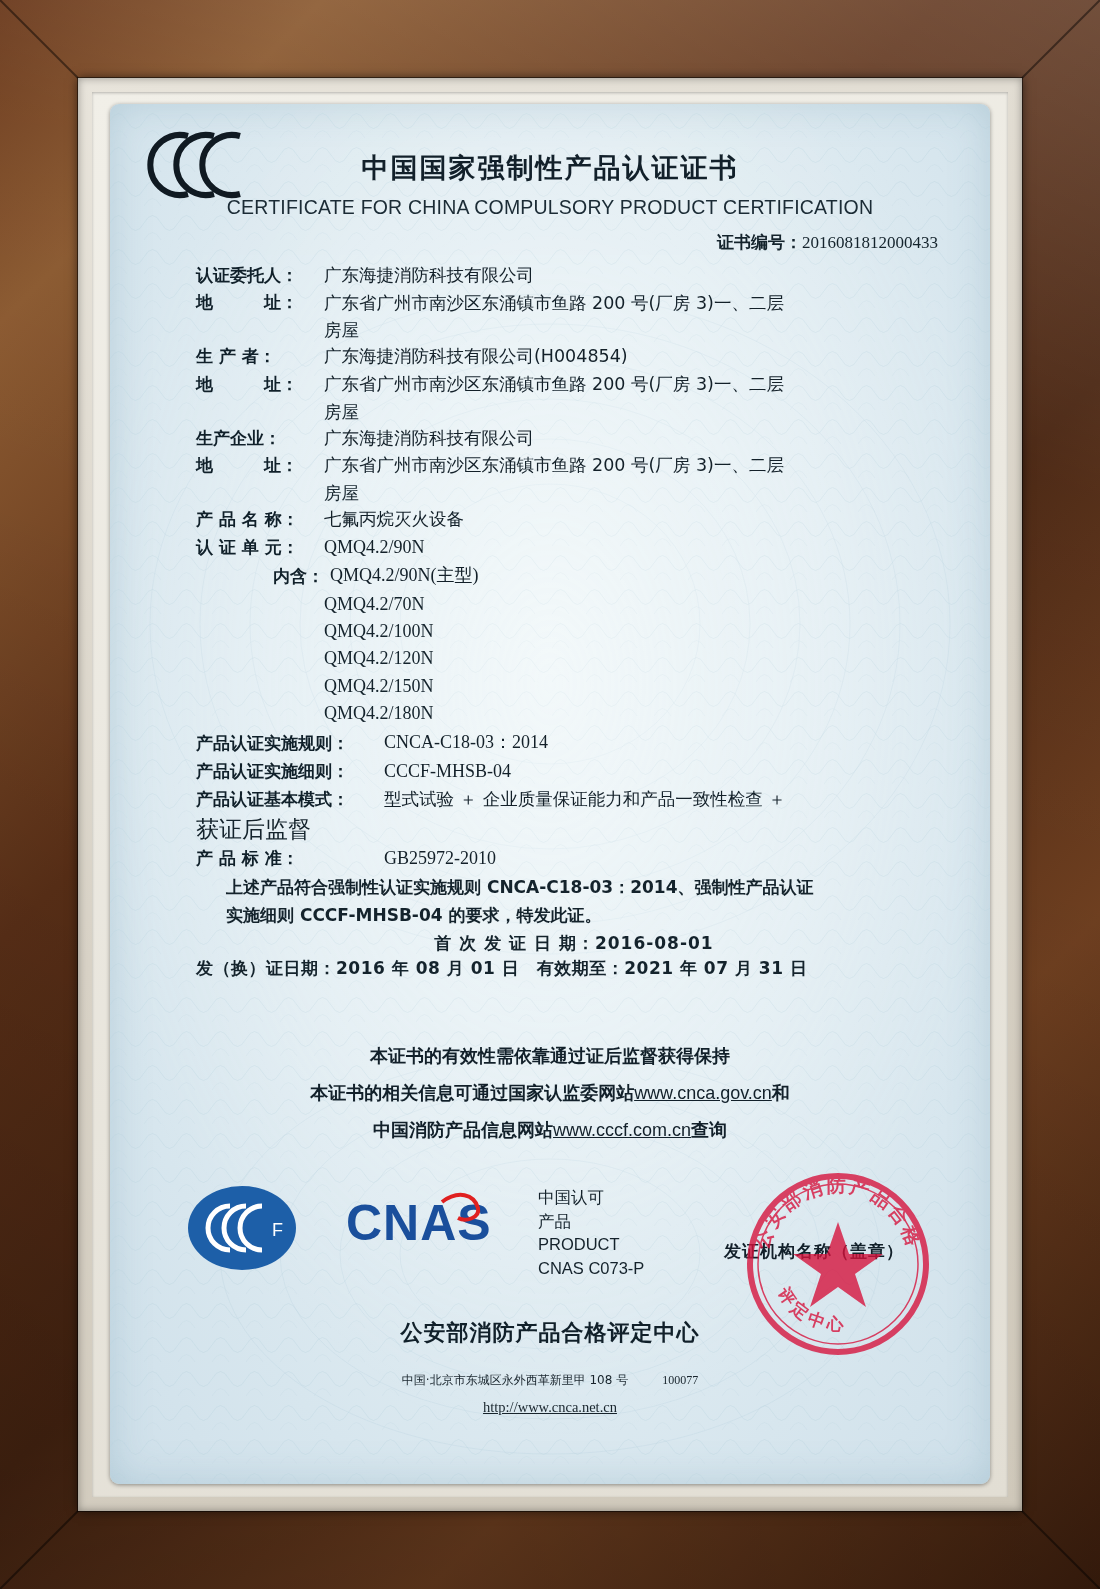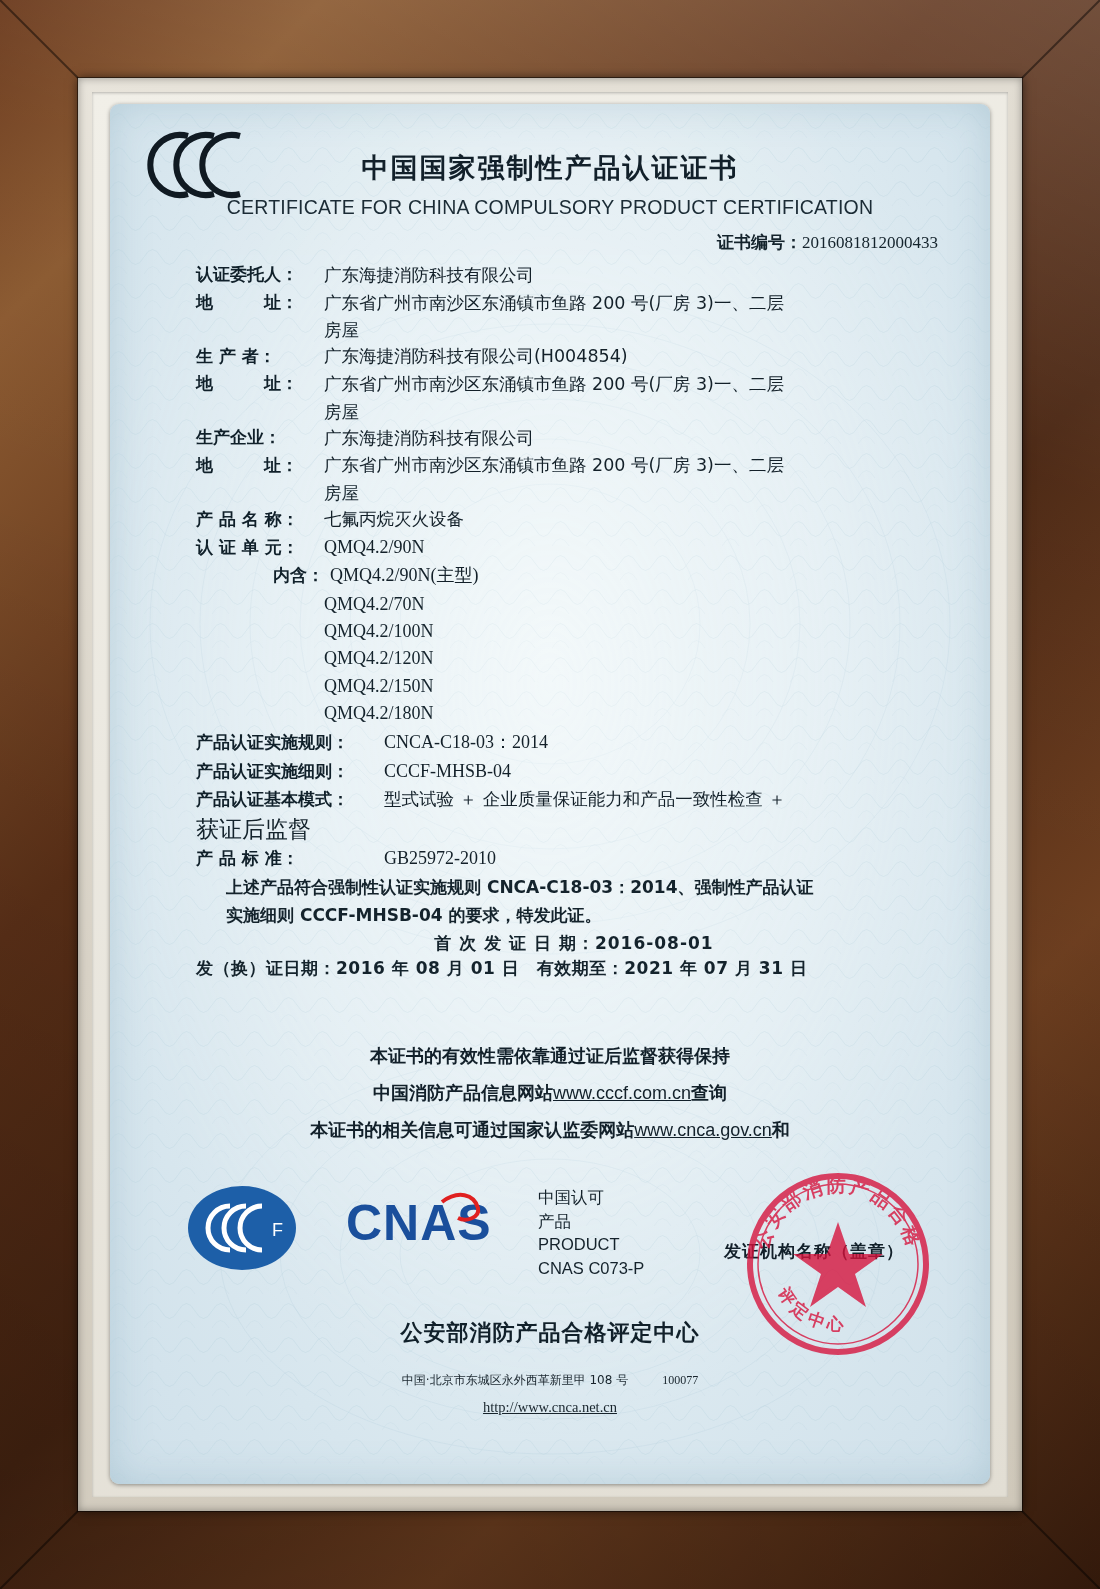--- a/index.html
+++ b/index.html
@@ -104,21 +104,21 @@
   .cert-no .num { font-family: "Liberation Serif", serif; font-weight: normal; }
 
   
   .fields {
     margin-top: 8px;
     padding-left: 58px;
     padding-right: 10px;
   }
   .row {
     display: flex;
-    align-items: center;
+    align-items: flex-end;
     margin-bottom: 1px;
     line-height: 1.52;
   }
   .label {
     flex: 0 0 128px;
     font-family: "DejaVu Sans", sans-serif;
     font-weight: bold;
     font-size: 17px;
     color: #10202a;
     letter-spacing: 0px;
@@ -388,24 +388,24 @@
         <div class="bold-para">上述产品符合强制性认证实施规则 CNCA-C18-03：2014、强制性产品认证</div>
         <div class="bold-para">实施细则 CCCF-MHSB-04 的要求，特发此证。</div>
 
         <div class="first-issue">首 次 发 证 日 期：2016-08-01</div>
         <div class="issue-row">发（换）证日期：2016 年 08 月 01 日　有效期至：2021 年 07 月 31 日</div>
       </div>
 
       <div class="notices">
         <div>本证书的有效性需依靠通过证后监督获得保持</div>
         <div>
+          <span>本证书的相关信息可通过国家认监委网站</span><span class="u">www.cnca.gov.cn</span><span>和</span>
+        </div>
+        <div>
           <span>中国消防产品信息网站</span><span class="u">www.cccf.com.cn</span><span>查询</span>
-        </div>
-        <div>
-          <span>本证书的相关信息可通过国家认监委网站</span><span class="u">www.cnca.gov.cn</span><span>和</span>
         </div>
       </div>
 
       <div class="logos">
 
         <svg class="cccf-badge" viewBox="0 0 112 96">
           <ellipse cx="56" cy="48" rx="54" ry="42" fill="#1d5fa8"></ellipse>
           <g fill="none" stroke="#ffffff" stroke-width="5">
             <path d="M44 26 A22 22 0 1 0 44 70"></path>
             <path d="M60 26 A22 22 0 1 0 60 70"></path>

